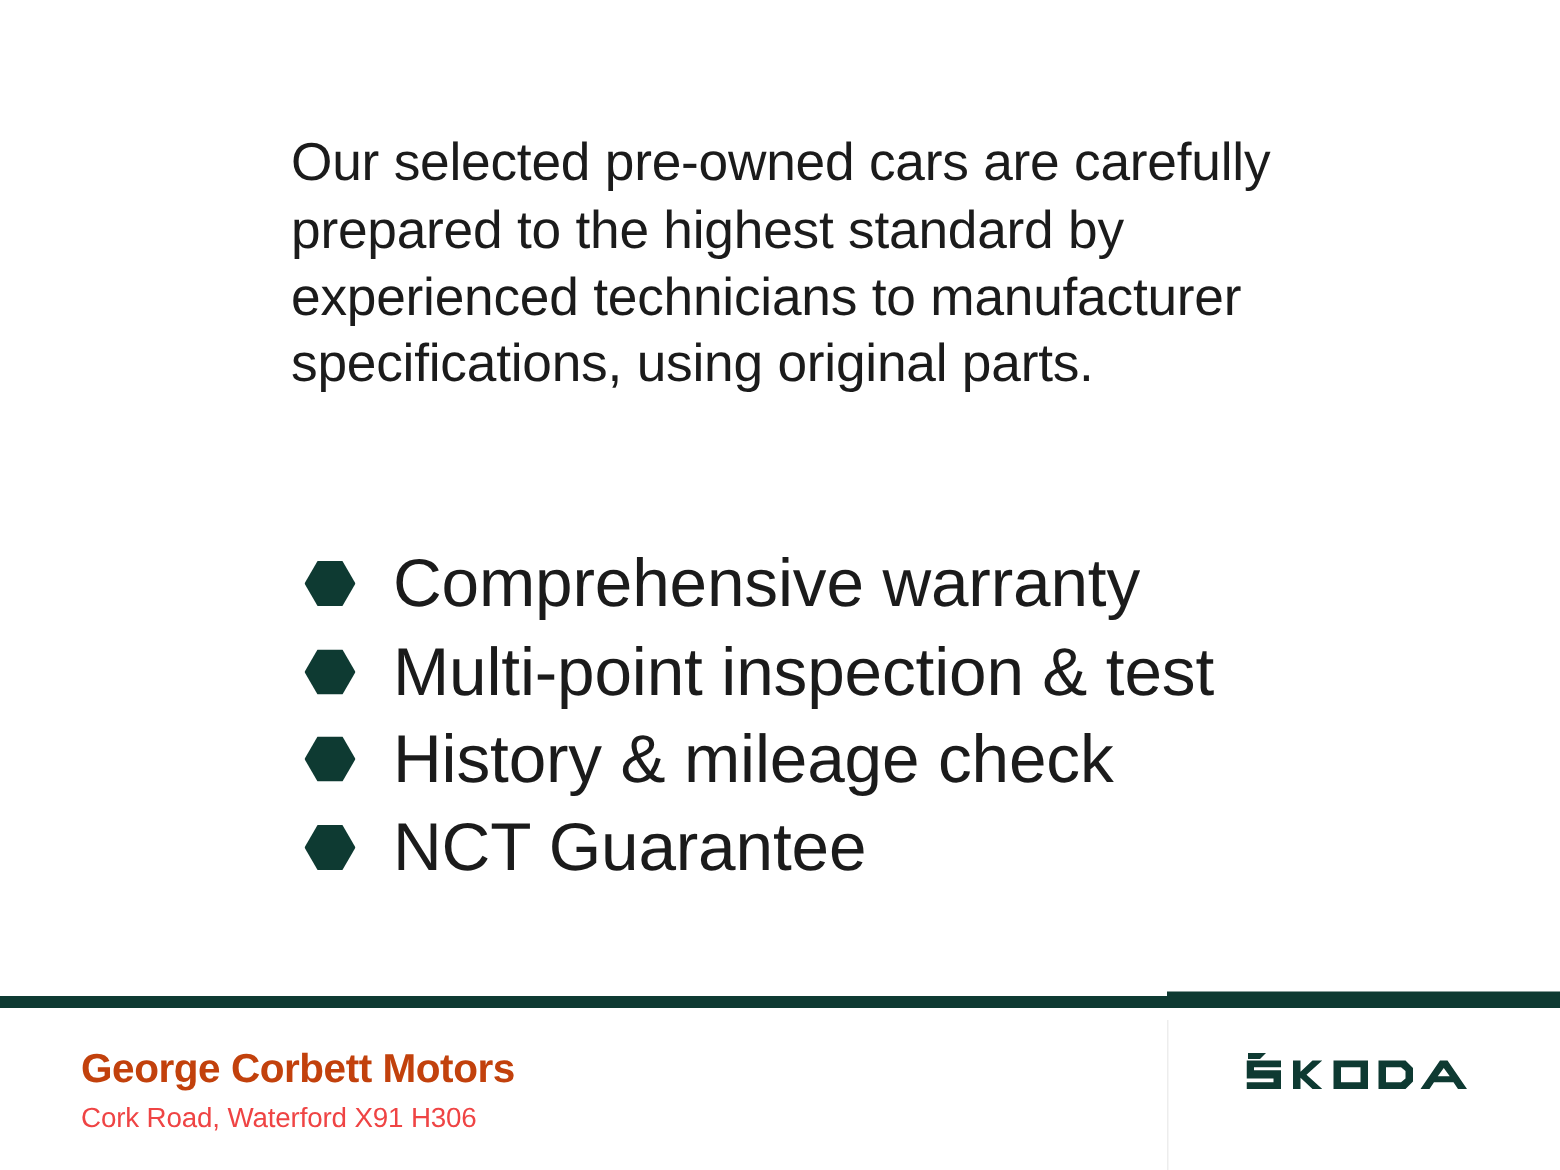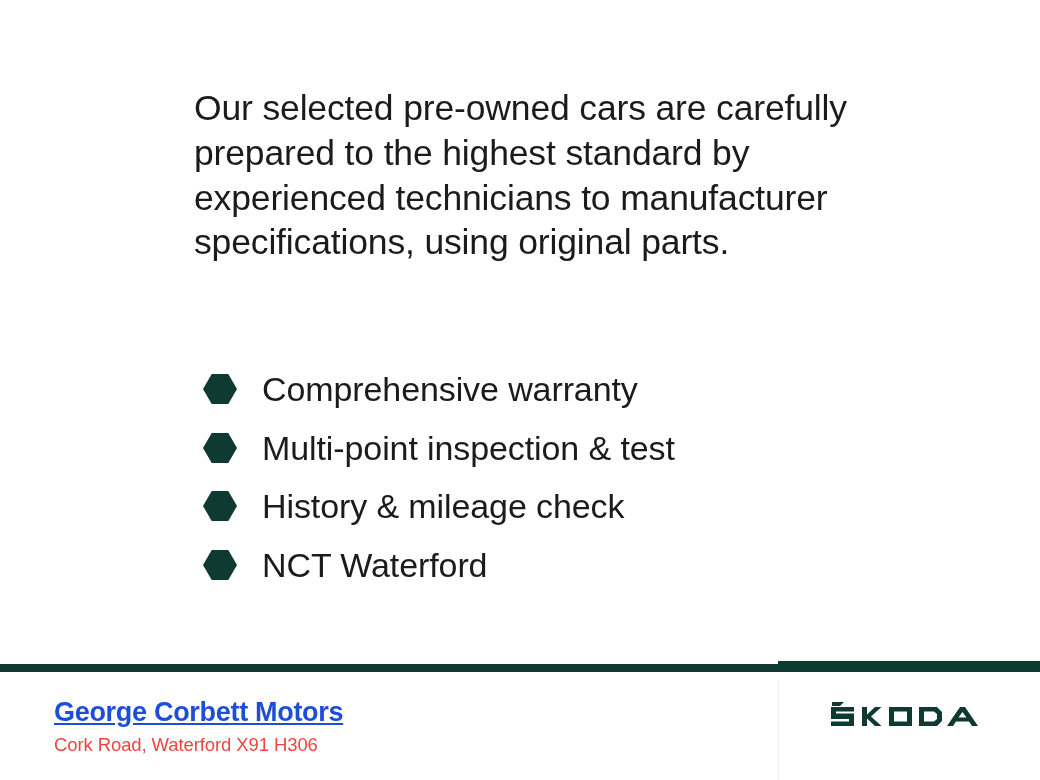--- a/index.html
+++ b/index.html
@@ -86,21 +86,21 @@
     display: block;
     width: 34px;
     height: 30px;
   }
 
   .bullet-text {
     position: absolute;
     left: 262px;
     top: 50%;
     transform: translateY(-50%);
-    font-size: 34px;
+    font-size: 45px;
     line-height: 40px;
     font-weight: 400;
     letter-spacing: -0.1px;
     color: #1b1b1b;
     white-space: nowrap;
   }
 
   
   .rule-bar {
     position: absolute;
@@ -139,22 +139,21 @@
   }
 
   .dealer-name {
     position: absolute;
     left: 54px;
     top: 24px;
     font-size: 27px;
     line-height: 32px;
     font-weight: 600;
     letter-spacing: -0.3px;
-    color: #1d4ed8;
-    text-decoration: underline;
+    color: #c2410c;
   }
 
   .dealer-address {
     position: absolute;
     left: 54px;
     top: 62px;
     font-size: 18.5px;
     line-height: 22px;
     font-weight: 400;
     letter-spacing: -0.1px;
@@ -213,21 +212,21 @@
         </span>
         <span class="bullet-text">History &amp; mileage check</span>
       </li>
 
       <li class="bullet-row">
         <span class="hex-bullet">
           <svg viewBox="0 0 34 30" xmlns="http://www.w3.org/2000/svg">
             <polygon points="8.7,0 25.3,0 34,15 25.3,30 8.7,30 0,15" fill="#0e3a32"></polygon>
           </svg>
         </span>
-        <span class="bullet-text">NCT Waterford</span>
+        <span class="bullet-text">NCT Guarantee</span>
       </li>
 
     </ul>
   </div>
 
   <div class="rule-bar-right"></div>
   <div class="rule-bar"></div>
 
   <div class="footer">
 

